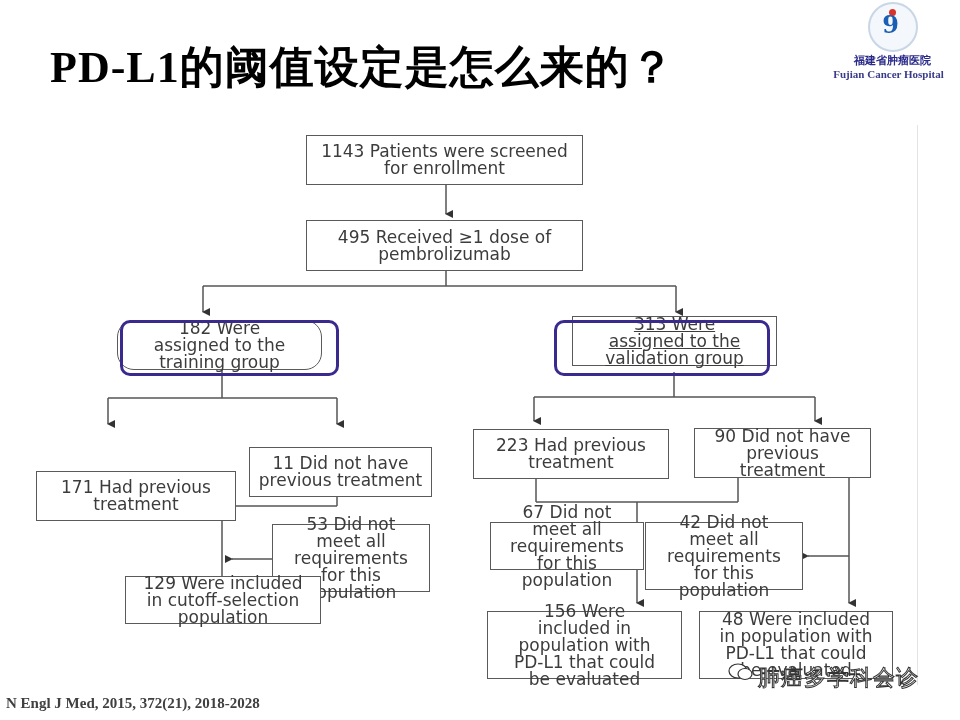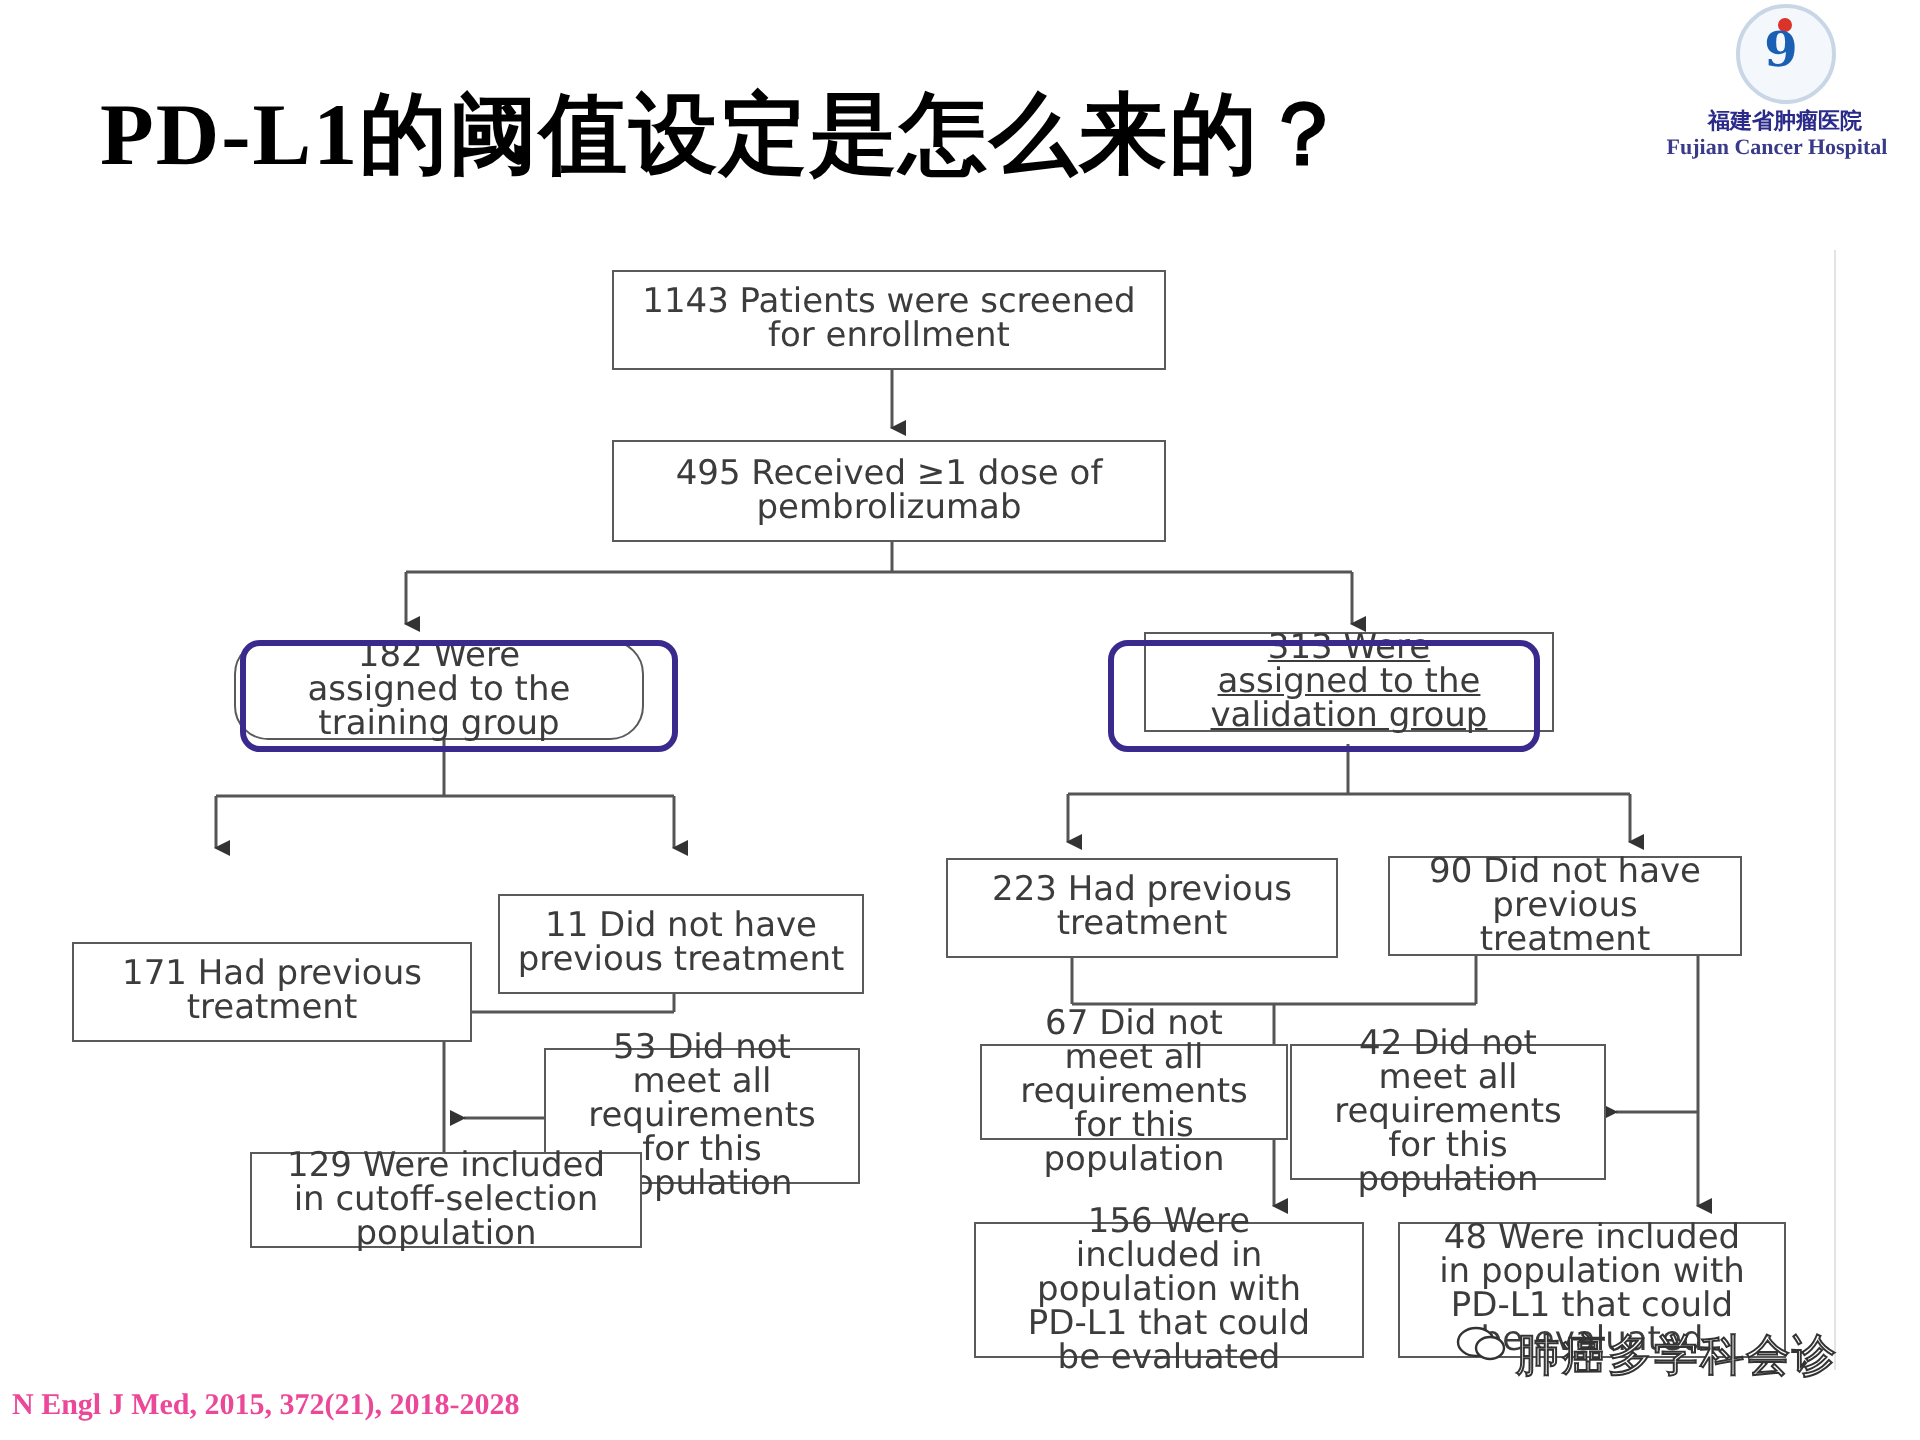--- a/index.html
+++ b/index.html
@@ -9,21 +9,21 @@
   .logo-circle { width:46px; height:46px; margin:0 auto; border-radius:50%; border:2px solid #c8d6e6; background:#f4f8fc; position:relative; }
   .logo-inner { position:absolute; left:10px; top:8px; width:22px; height:26px; color:#1b5fb4; font-family:"DejaVu Serif", serif; font-size:24px; font-weight:bold; line-height:26px; }
   .logo-dot { position:absolute; left:19px; top:5px; width:7px; height:7px; border-radius:50%; background:#d9332a; }
   .logo-cn { font-size:11px; font-weight:bold; color:#2a2a8a; margin-top:1px; letter-spacing:0; }
   .logo-en { font-family:"Liberation Serif", serif; font-size:11px; font-weight:bold; color:#3a3a8a; white-space:nowrap; margin-left:-8px; }
   .panel { position:absolute; left:110px; top:118px; width:806px; height:570px; background:#ffffff; }
   .panel-edge { position:absolute; left:917px; top:125px; width:1px; height:560px; background:#e4e4e4; }
   .box { position:absolute; border:1.5px solid #5a5a5a; background:#fff; box-sizing:border-box; display:flex; align-items:center; justify-content:center; text-align:center; font-family:"DejaVu Sans", sans-serif; font-size:17px; line-height:17px; color:#3c3c3c; padding:0 4px; }
   .hl { position:absolute; border:3.5px solid #3b2a8e; border-radius:10px; box-sizing:border-box; }
   svg.lines { position:absolute; left:0; top:0; width:960px; height:720px; }
-  .cite { position:absolute; left:6px; top:695px; font-family:"Liberation Serif", serif; font-weight:bold; font-size:15px; color:#ec4899; white-space:nowrap; }
+  .cite { position:absolute; left:6px; top:695px; font-family:"Liberation Serif", serif; font-weight:bold; font-size:15px; color:#404040; white-space:nowrap; }
   .wm { position:absolute; left:728px; top:663px; display:flex; align-items:flex-start; gap:4px; }
   .wm-icon { width:26px; height:18px; }
   .wm-text { font-size:22px; color:#ffffff; -webkit-text-stroke:1px #333; font-family:"DejaVu Sans", sans-serif; letter-spacing:1px; white-space:nowrap; }
 </style>
 </head>
 <body>
 
 <div class="title">PD-L1的阈值设定是怎么来的？</div>
 
 <div class="logo">

